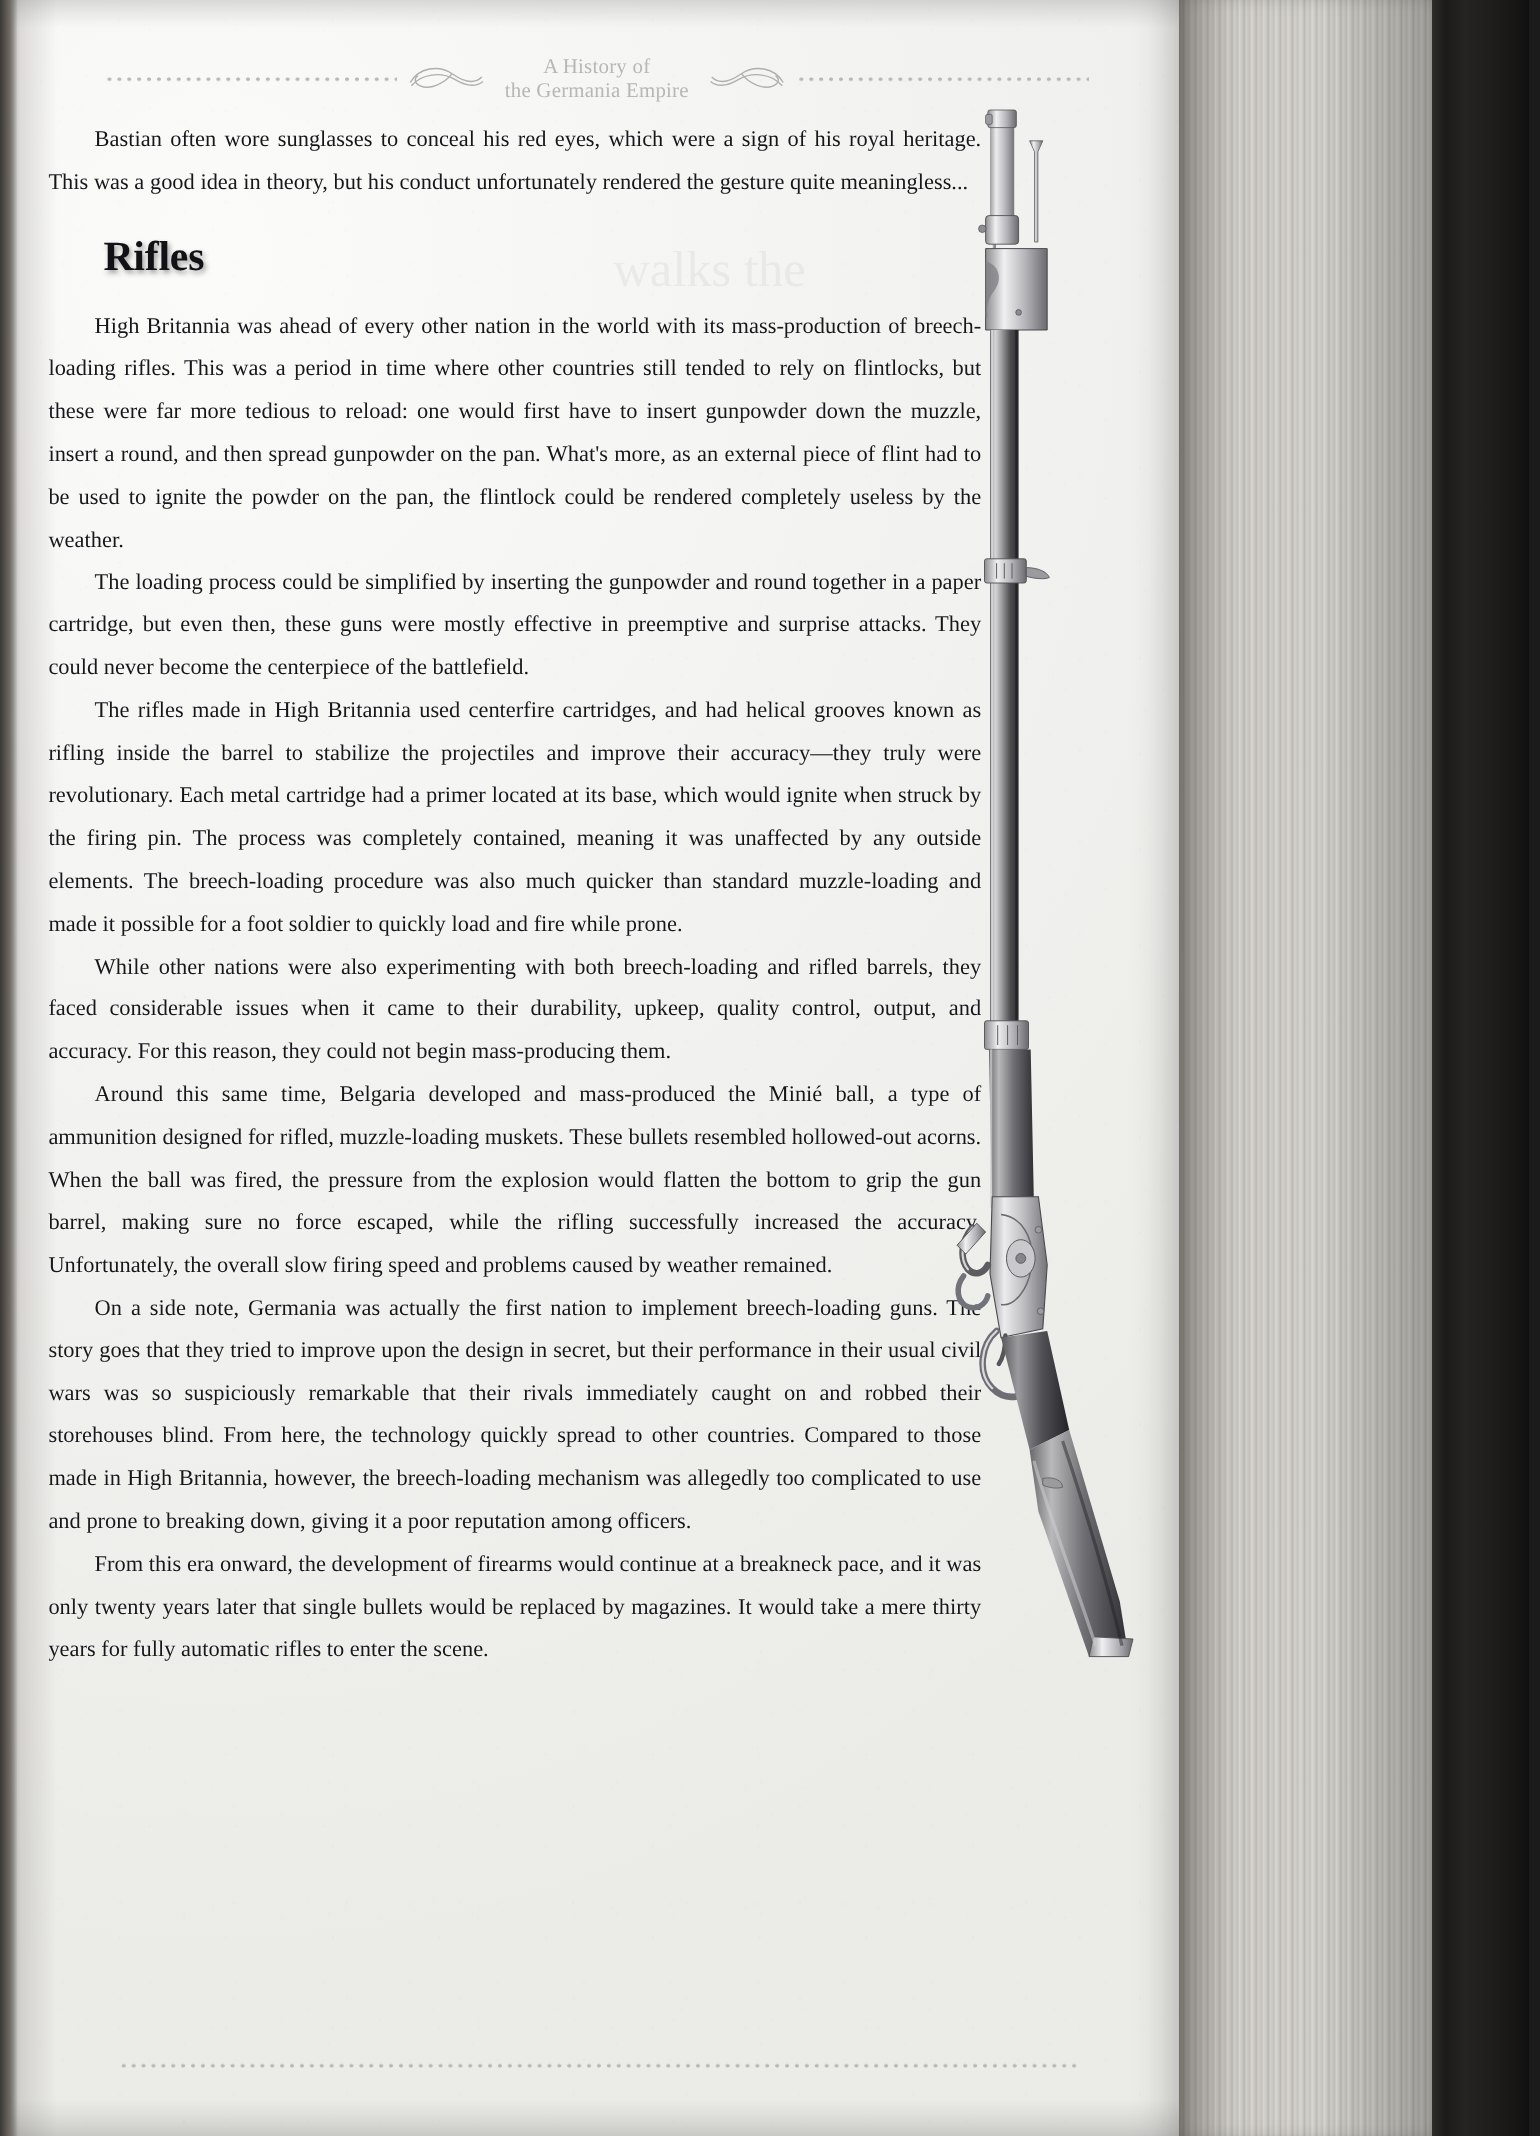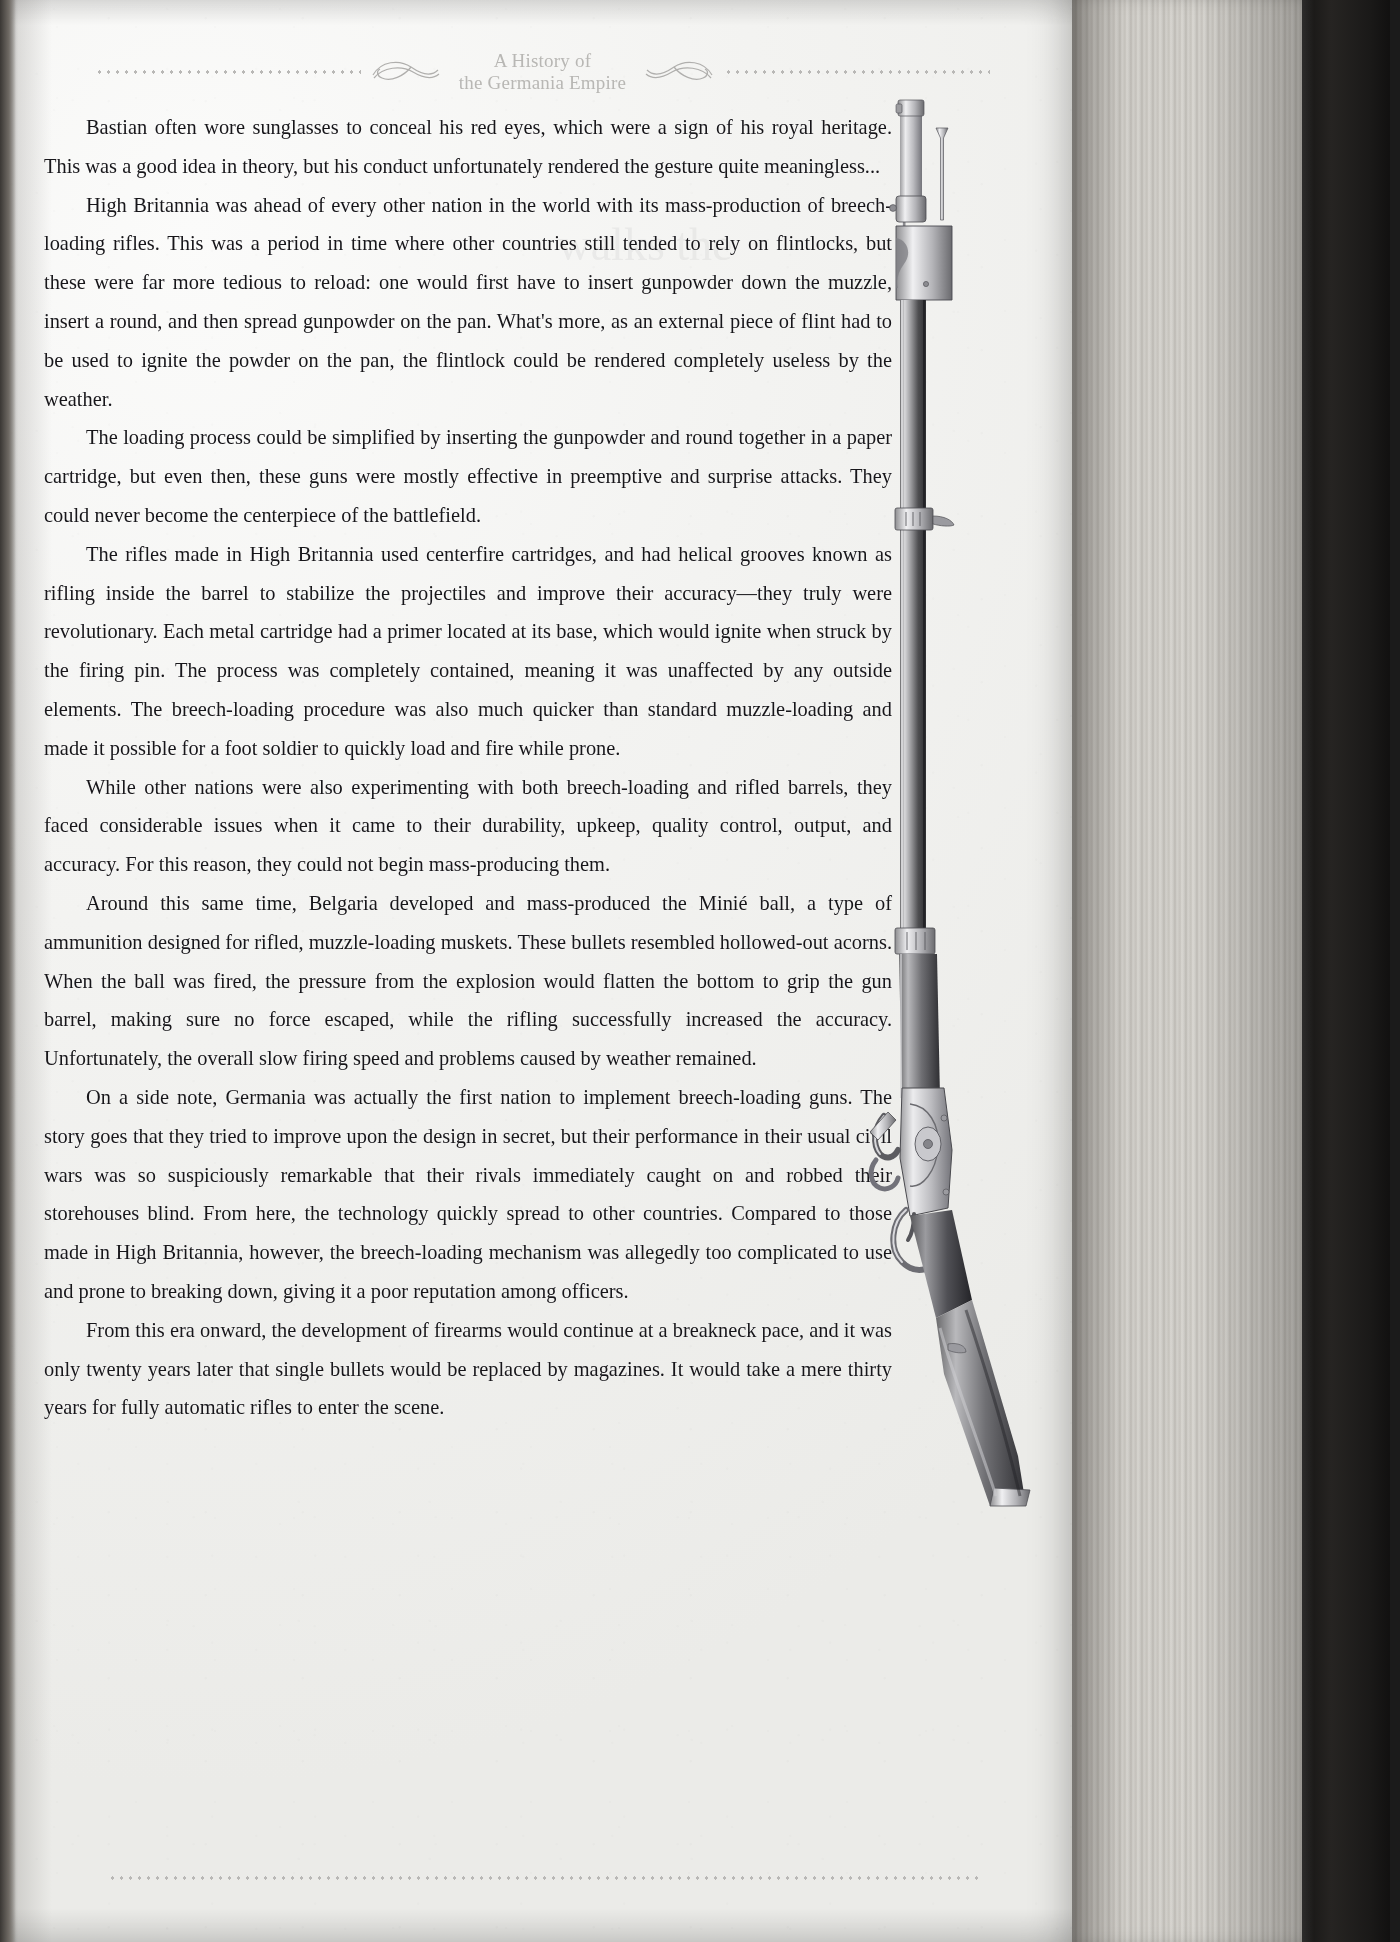--- a/index.html
+++ b/index.html
@@ -237,20 +237,21 @@
 
       <div class="dotrule"></div>
     </div>
 
     <div class="ghost">walks the</div>
 
     <div class="content">
 
       <p class="para">Bastian often wore sunglasses to conceal his red eyes, which were a sign of his royal heritage. This was a good idea in theory, but his conduct unfortunately rendered the gesture quite meaningless...</p>
 
+      <h2 class="section-head">Rifles</h2>
 
       <p class="para">High Britannia was ahead of every other nation in the world with its mass-production of breech-loading rifles. This was a period in time where other countries still tended to rely on flintlocks, but these were far more tedious to reload: one would first have to insert gunpowder down the muzzle, insert a round, and then spread gunpowder on the pan. What's more, as an external piece of flint had to be used to ignite the powder on the pan, the flintlock could be rendered completely useless by the weather.</p>
       <p class="para">The loading process could be simplified by inserting the gunpowder and round together in a paper cartridge, but even then, these guns were mostly effective in preemptive and surprise attacks. They could never become the centerpiece of the battlefield.</p>
       <p class="para">The rifles made in High Britannia used centerfire cartridges, and had helical grooves known as rifling inside the barrel to stabilize the projectiles and improve their accuracy—they truly were revolutionary. Each metal cartridge had a primer located at its base, which would ignite when struck by the firing pin. The process was completely contained, meaning it was unaffected by any outside elements. The breech-loading procedure was also much quicker than standard muzzle-loading and made it possible for a foot soldier to quickly load and fire while prone.</p>
       <p class="para">While other nations were also experimenting with both breech-loading and rifled barrels, they faced considerable issues when it came to their durability, upkeep, quality control, output, and accuracy. For this reason, they could not begin mass-producing them.</p>
       <p class="para">Around this same time, Belgaria developed and mass-produced the Minié ball, a type of ammunition designed for rifled, muzzle-loading muskets. These bullets resembled hollowed-out acorns. When the ball was fired, the pressure from the explosion would flatten the bottom to grip the gun barrel, making sure no force escaped, while the rifling successfully increased the accuracy. Unfortunately, the overall slow firing speed and problems caused by weather remained.</p>
       <p class="para">On a side note, Germania was actually the first nation to implement breech-loading guns. The story goes that they tried to improve upon the design in secret, but their performance in their usual civil wars was so suspiciously remarkable that their rivals immediately caught on and robbed their storehouses blind. From here, the technology quickly spread to other countries. Compared to those made in High Britannia, however, the breech-loading mechanism was allegedly too complicated to use and prone to breaking down, giving it a poor reputation among officers.</p>
       <p class="para">From this era onward, the development of firearms would continue at a breakneck pace, and it was only twenty years later that single bullets would be replaced by magazines. It would take a mere thirty years for fully automatic rifles to enter the scene.</p>
     </div>
 

